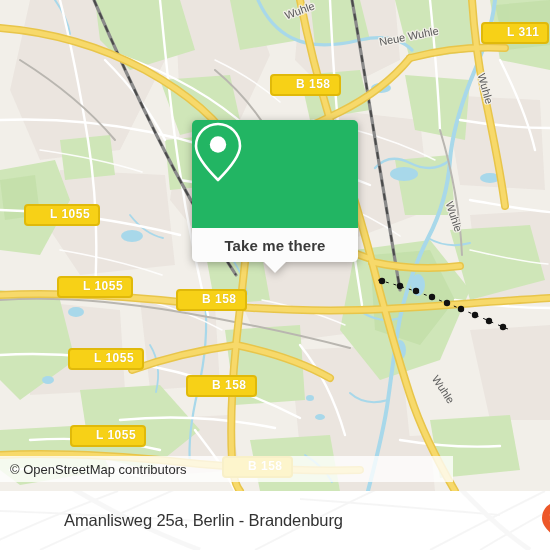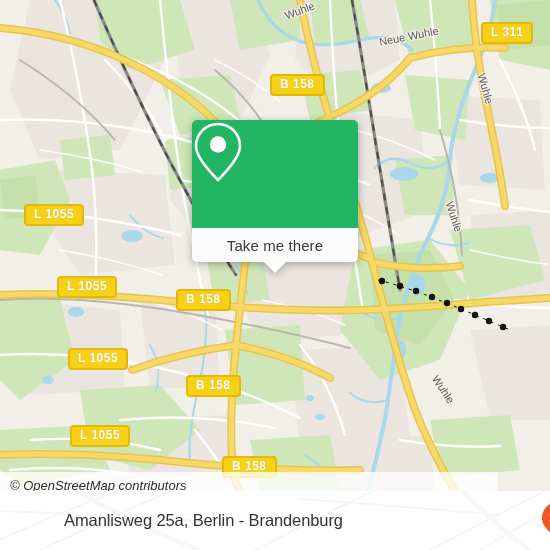--- a/index.html
+++ b/index.html
@@ -20,21 +20,21 @@
   
   .shield{
     position:absolute;
     background:#f7d117;
     border:2px solid #e0b90a;
     border-radius:4px;
     color:#ffffff;
     font-size:12px;
     font-weight:bold;
     letter-spacing:.5px;
-    padding:2px 8px 3px 8px;
+    padding:2px 8px 3px 24px;
     white-space:nowrap;
     line-height:13px;
     text-shadow:0 0 1px rgba(160,130,0,.45);
     box-sizing:border-box;
   }
 
   
   .wlabel{
     position:absolute;
     color:#5a5a5a;
@@ -43,20 +43,21 @@
     text-shadow:
       -1.2px 0 #f2efe9, 1.2px 0 #f2efe9, 0 -1.2px #f2efe9, 0 1.2px #f2efe9,
       -1px -1px #f2efe9, 1px -1px #f2efe9, -1px 1px #f2efe9, 1px 1px #f2efe9;
     transform-origin:0 0;
   }
 
   
   #callout{
     position:absolute;left:192px;top:120px;width:166px;
     filter:drop-shadow(0 2px 4px rgba(0,0,0,.30));
+    font-weight:bold;
   }
   #callout-top{
     height:108px;background:#22b563;
     border-radius:5px 5px 0 0;
     display:flex;align-items:center;justify-content:center;
   }
   #callout-bottom{
     height:34px;background:#fcfcfc;
     border-radius:0 0 5px 5px;
     display:flex;align-items:center;justify-content:center;
@@ -67,23 +68,23 @@
   #callout-tail{
     position:absolute;left:50%;top:142px;
     margin-left:-11px;width:0;height:0;
     border-left:11px solid transparent;
     border-right:11px solid transparent;
     border-top:11px solid #fcfcfc;
   }
 
   
   #attribution{
-    position:absolute;left:0;top:472px;width:498px;height:26px;
+    position:absolute;left:0;top:456px;width:453px;height:26px;
     background:rgba(255,255,255,.78);
-    display:flex;align-items:center;font-style:italic;
+    display:flex;align-items:center;
   }
   #attribution span{
     margin-left:10px;color:#2b2b2b;font-size:13px;
   }
 
   
   #footer{
     position:absolute;left:0;top:491px;width:550px;height:59px;
     background:#ffffff;overflow:hidden;padding-left:44px;
   }

